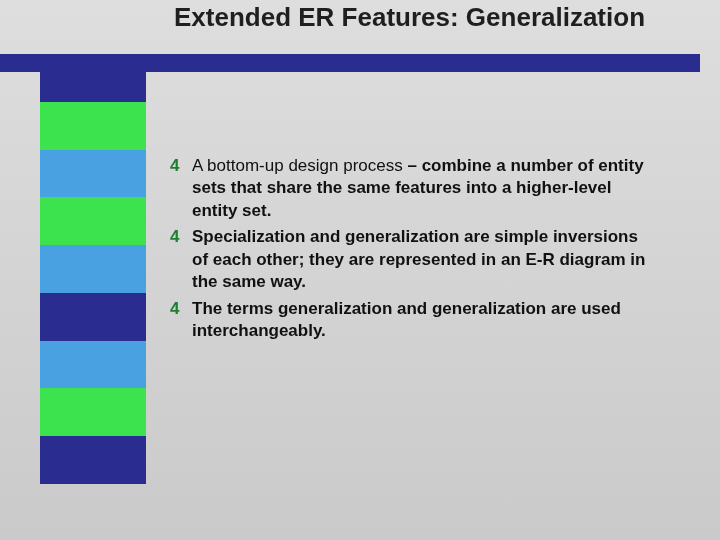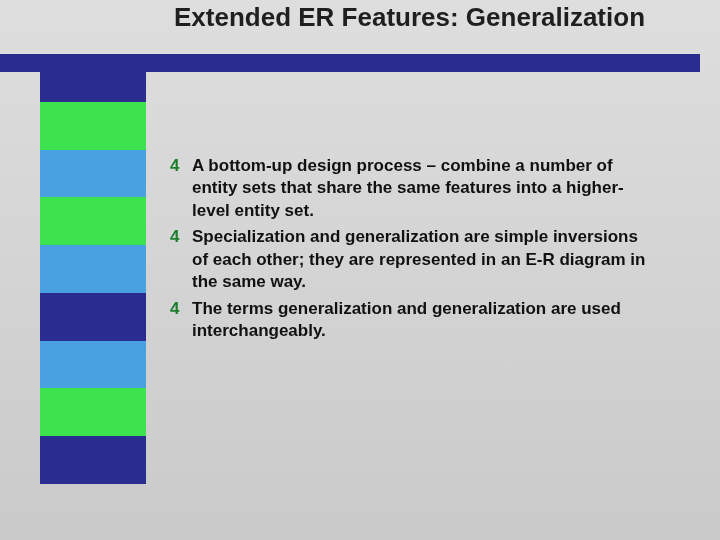--- a/index.html
+++ b/index.html
@@ -76,21 +76,21 @@
     width: 22px;
     color: #1e7f2f;
     font-size: 17px;
     line-height: 1.3;
     user-select: none;
   }
   .bullet-text {
     flex: 1 1 auto;
   }
   .bold-span {
-    font-weight: bold;
+    font-weight: normal;
     margin-top: 20px;
   }
 </style>
 </head>
 <body>
 
 <div class="slide">
 
   <div class="title">Extended ER Features: Generalization</div>
   <div class="title-underline"></div>

